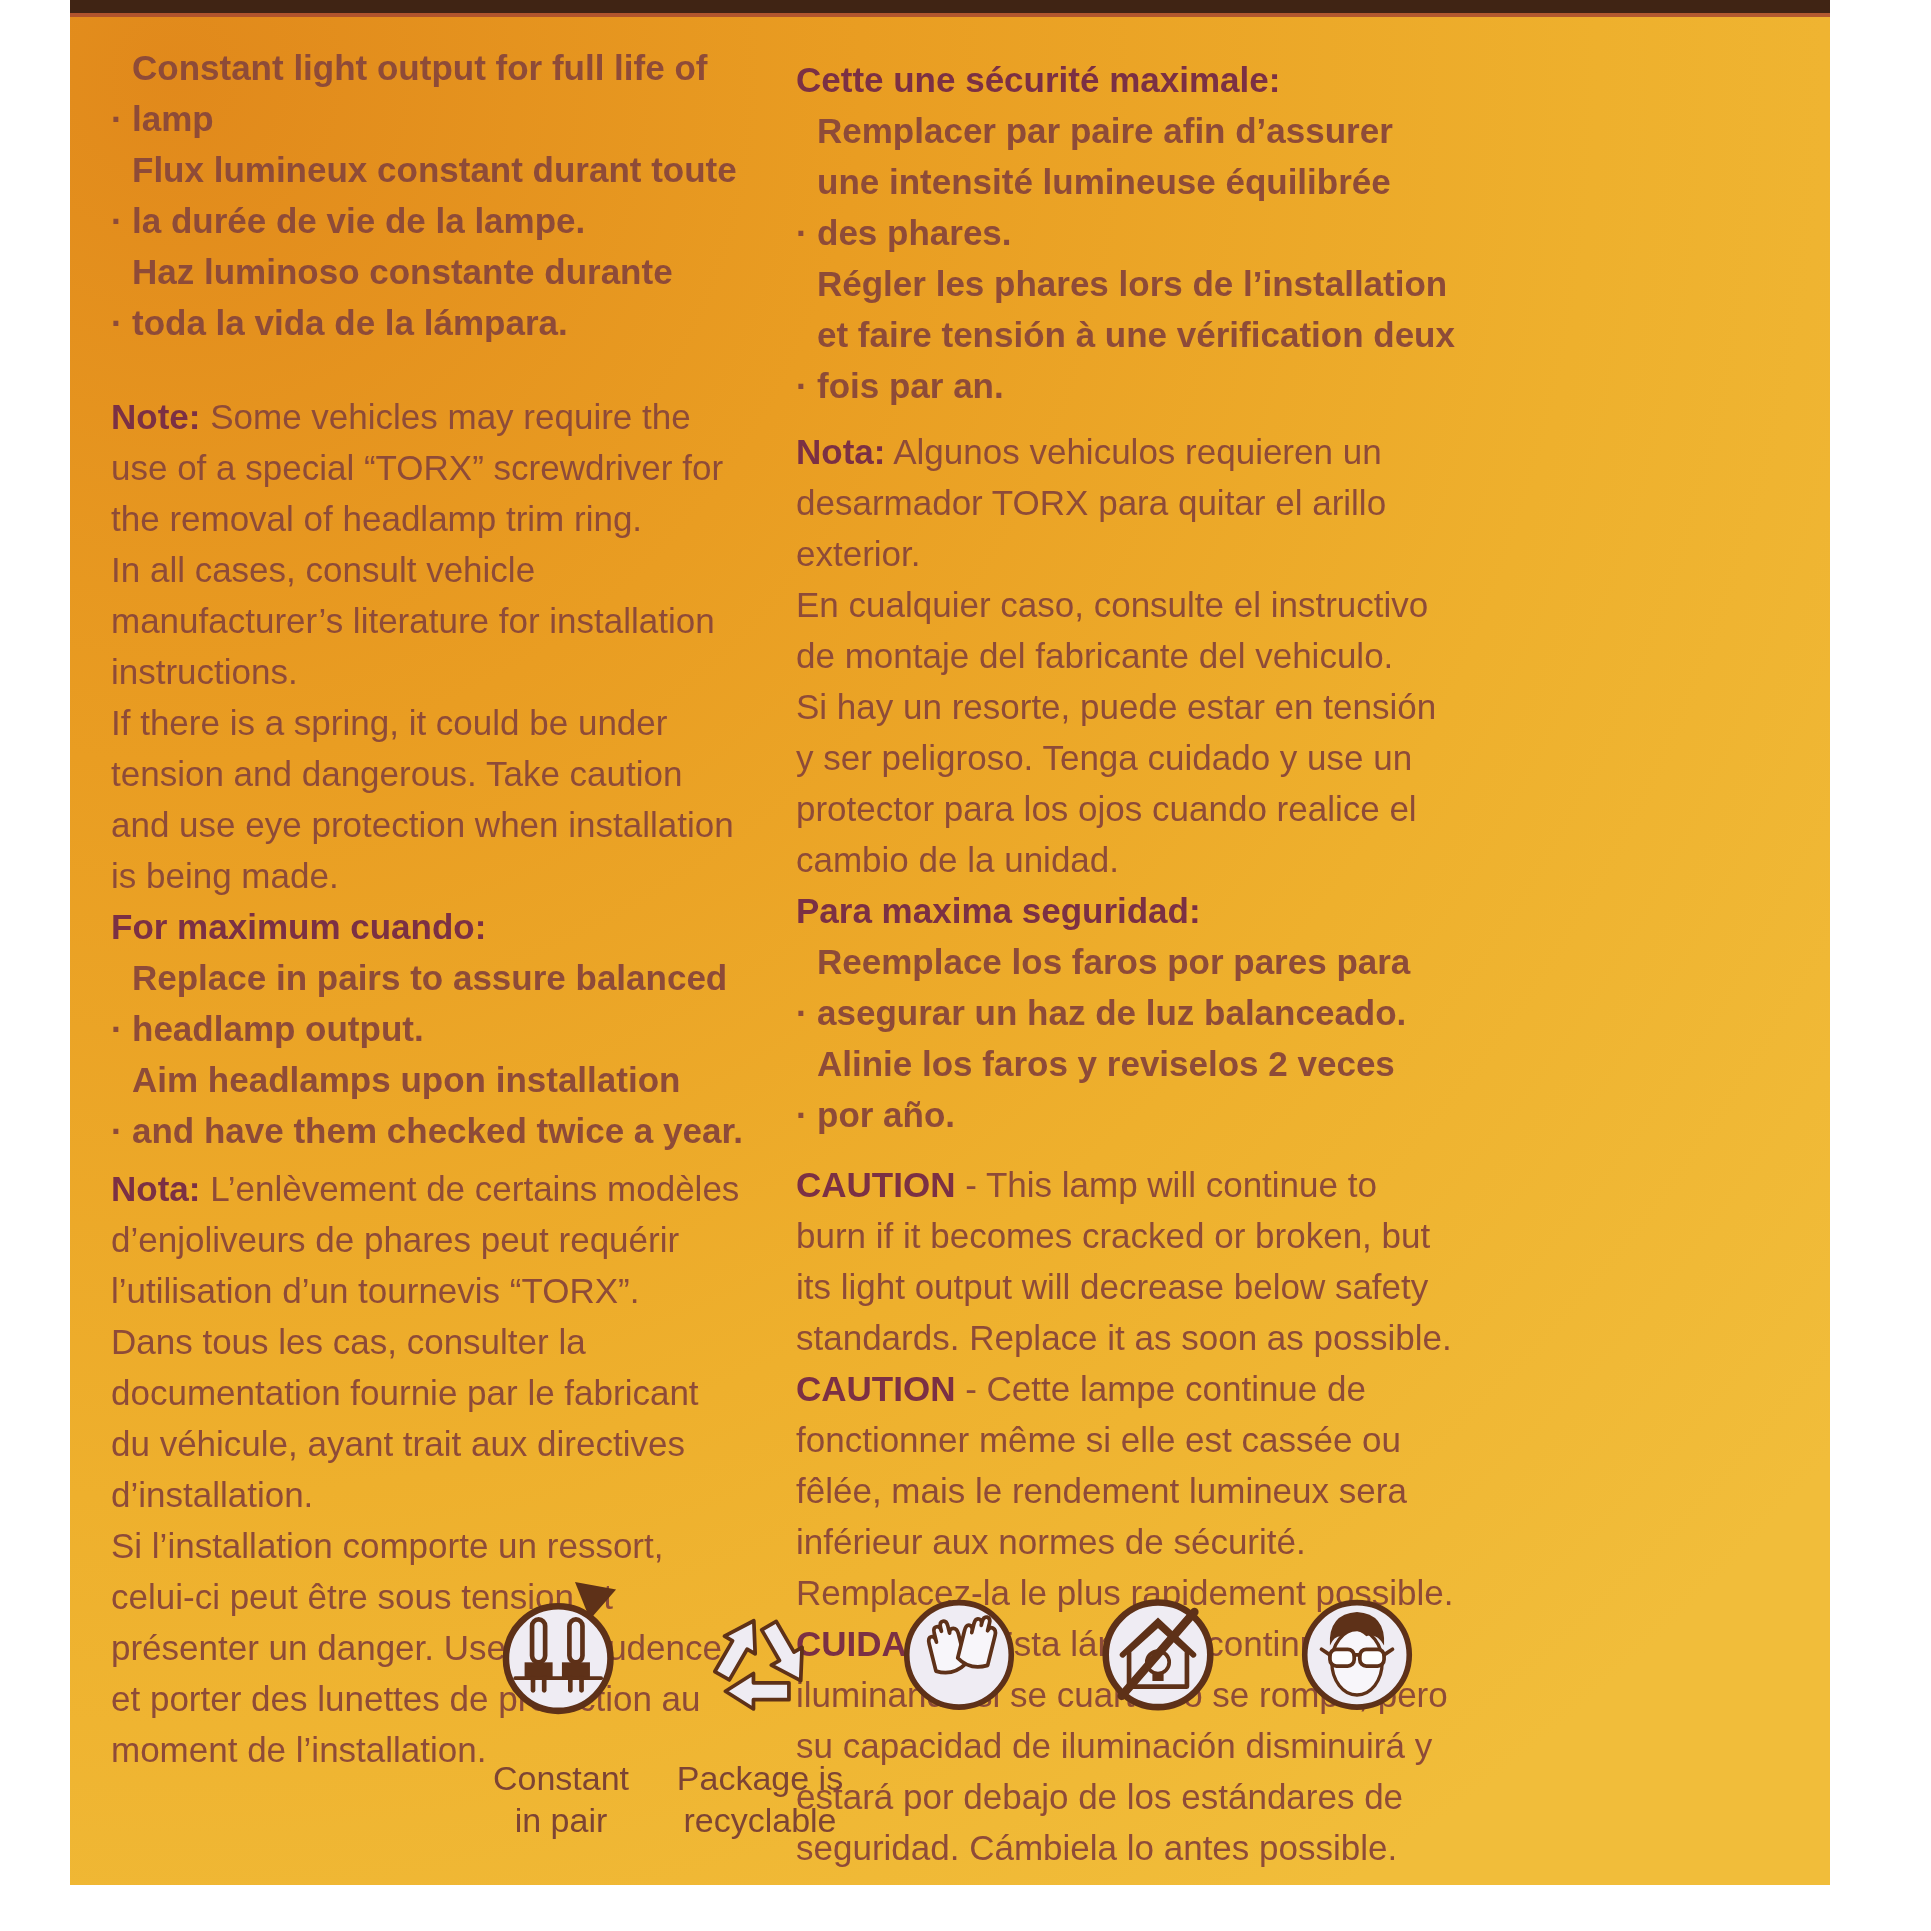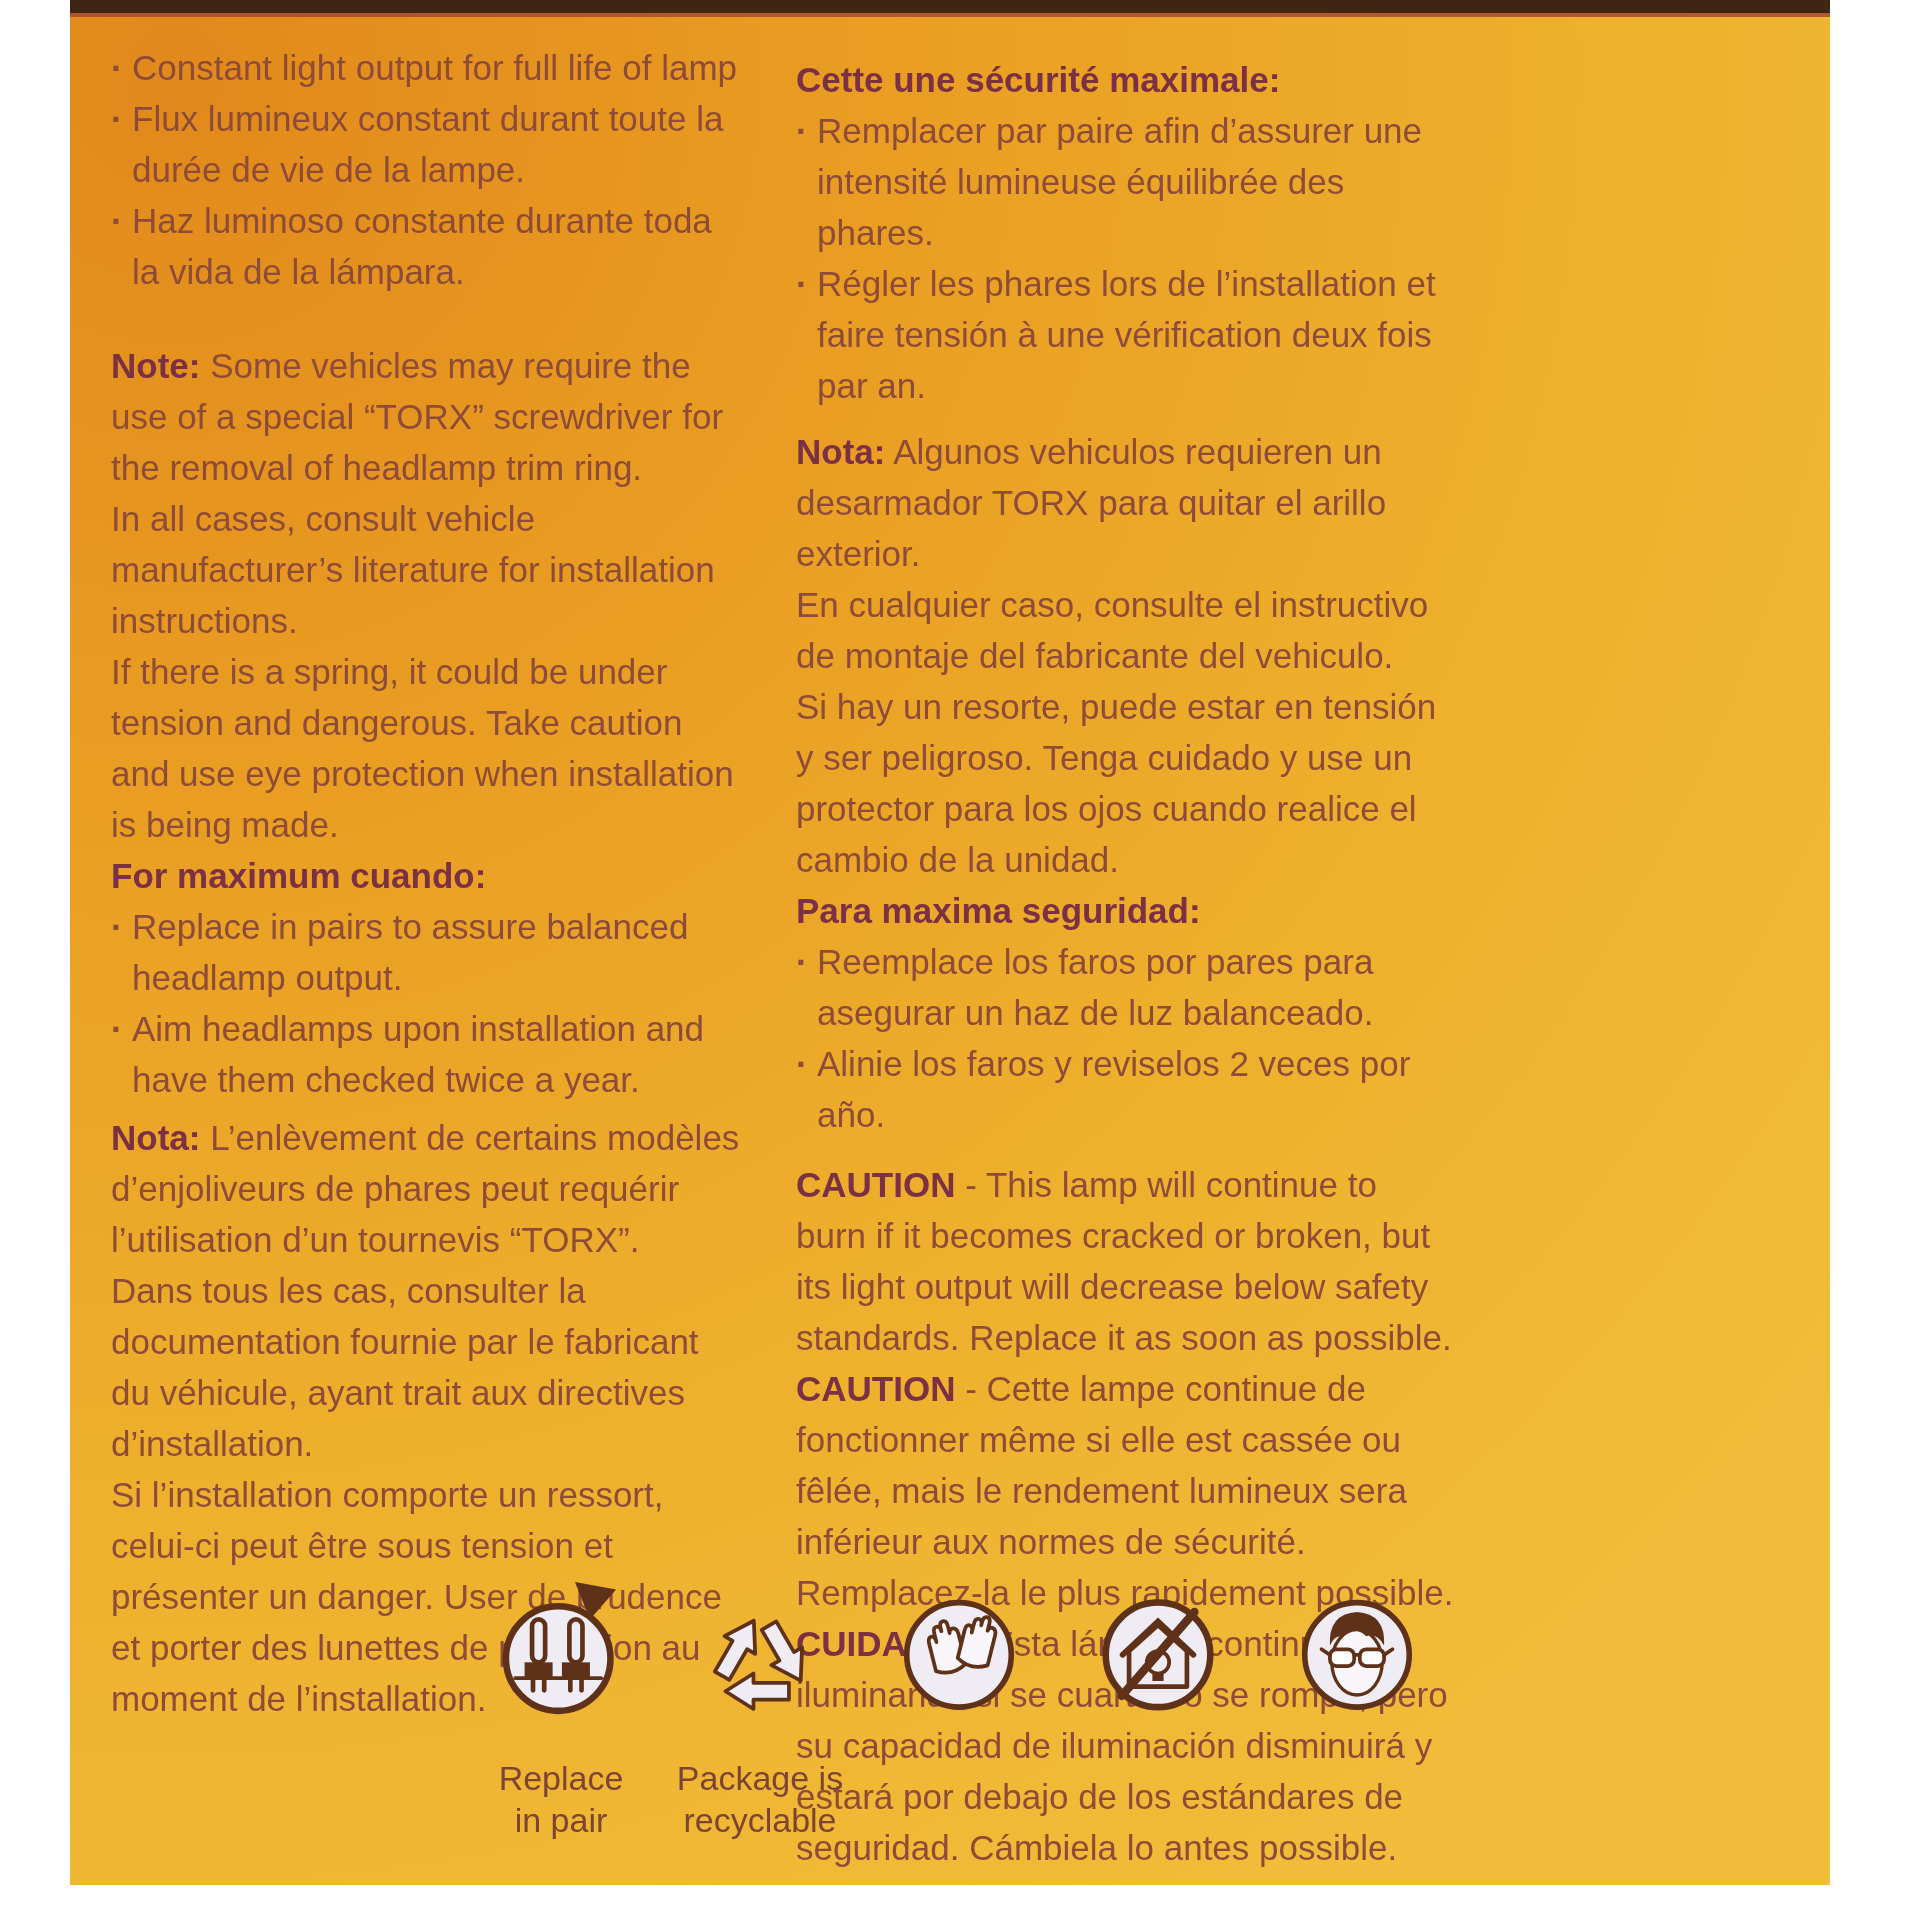--- a/index.html
+++ b/index.html
@@ -24,21 +24,21 @@
       var(--background-orange) 0%, #e99d22 28%, #eeb02d 58%, var(--background-gold) 88%);
     overflow:hidden;
   }
   .top-band{position:absolute;left:0;top:0;width:100%;height:12.6px;background:var(--top-band-brown);}
   .top-band-red{position:absolute;left:0;top:12.6px;width:100%;height:4.8px;background:var(--top-band-red);opacity:.85;}
 
   .col{position:absolute;color:var(--text-brown);font-size:35px;line-height:51px;}
   .col-left{left:41px;top:42px;width:635px;}
   .col-right{left:726px;top:42px;width:660px;}
 
-  .bullet-item{display:flex;align-items:flex-start;}
+  .bullet-item{display:flex;align-items:flex-end;font-weight:bold;}
   .bullet-item::before{content:"·";flex:0 0 21px;color:var(--text-brown);font-weight:700;}
   .bullet-item .bi-text{flex:1;}
 
   p{margin:0;}
   .para{margin:0;}
   .lead{font-weight:700;color:var(--heading-maroon);}
   .heading{font-weight:700;color:var(--heading-maroon);}
   .gap-lg{margin-top:43px;}
   .gap-md{margin-top:7px;}
   .gap-sm{margin-top:15.4px;}
@@ -142,21 +142,21 @@
         <rect x="76" y="90" width="30" height="16" fill="var(--icon-brown)"></rect>
         <g stroke="var(--icon-brown)" stroke-width="5" stroke-linecap="round">
           <line x1="45" y1="106" x2="45" y2="120"></line>
             <line x1="57" y1="106" x2="57" y2="120"></line>
           <line x1="85" y1="106" x2="85" y2="120"></line>
             <line x1="97" y1="106" x2="97" y2="120"></line>
           <line x1="26" y1="107" x2="118" y2="107" stroke-width="4"></line>
         </g>
       </svg>
       <div class="icon-label">
-        <div>Replace</div>
+        <div>Constant</div>
         <div>in pair</div>
       </div>
     </div>
 
     <div class="icon-wrap">
       <svg viewBox="0 0 150 160">
         <g fill="var(--icon-fill)" stroke="var(--icon-brown)" stroke-width="4" stroke-linejoin="round">
           <polygon points="106,112 106,130 68,130 68,140 38,121 68,102 68,112"></polygon>
           <g transform="rotate(120 75 92)">
             <polygon points="106,112 106,130 68,130 68,140 38,121 68,102 68,112"></polygon>

